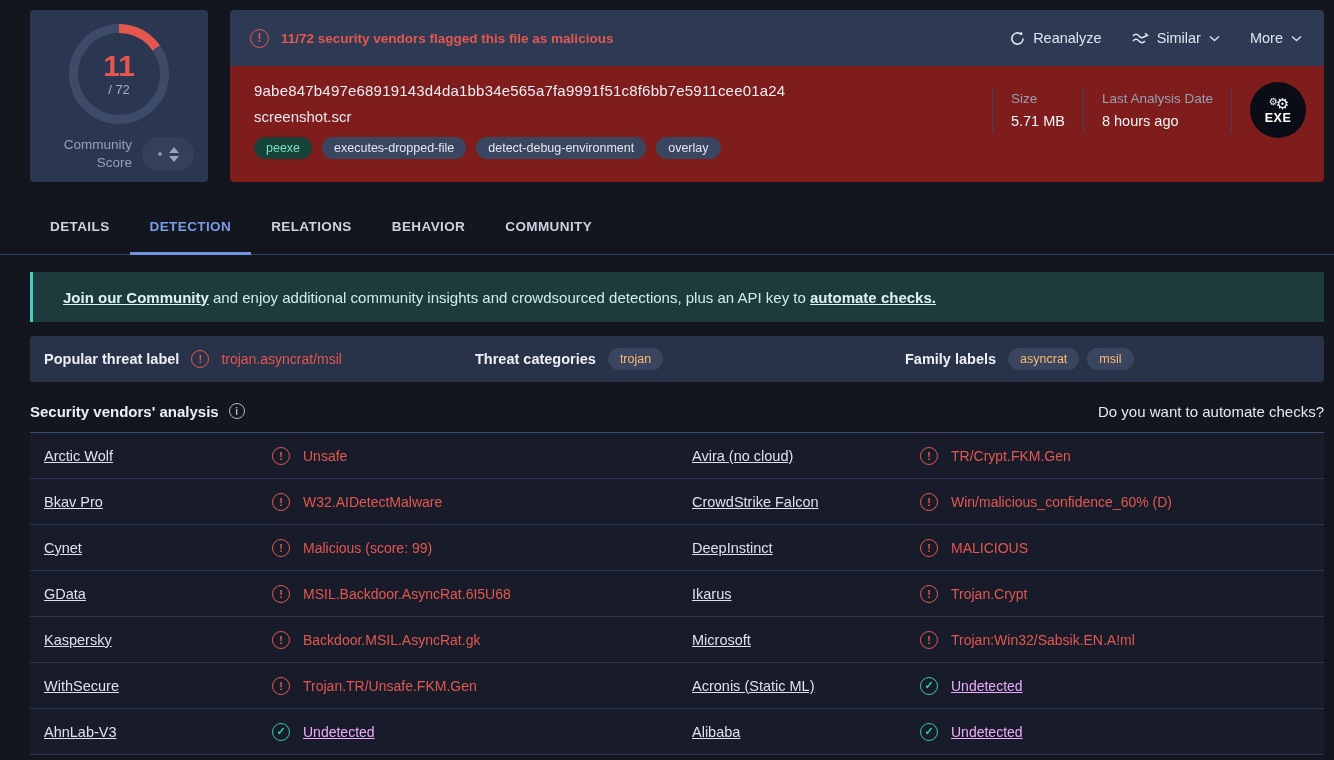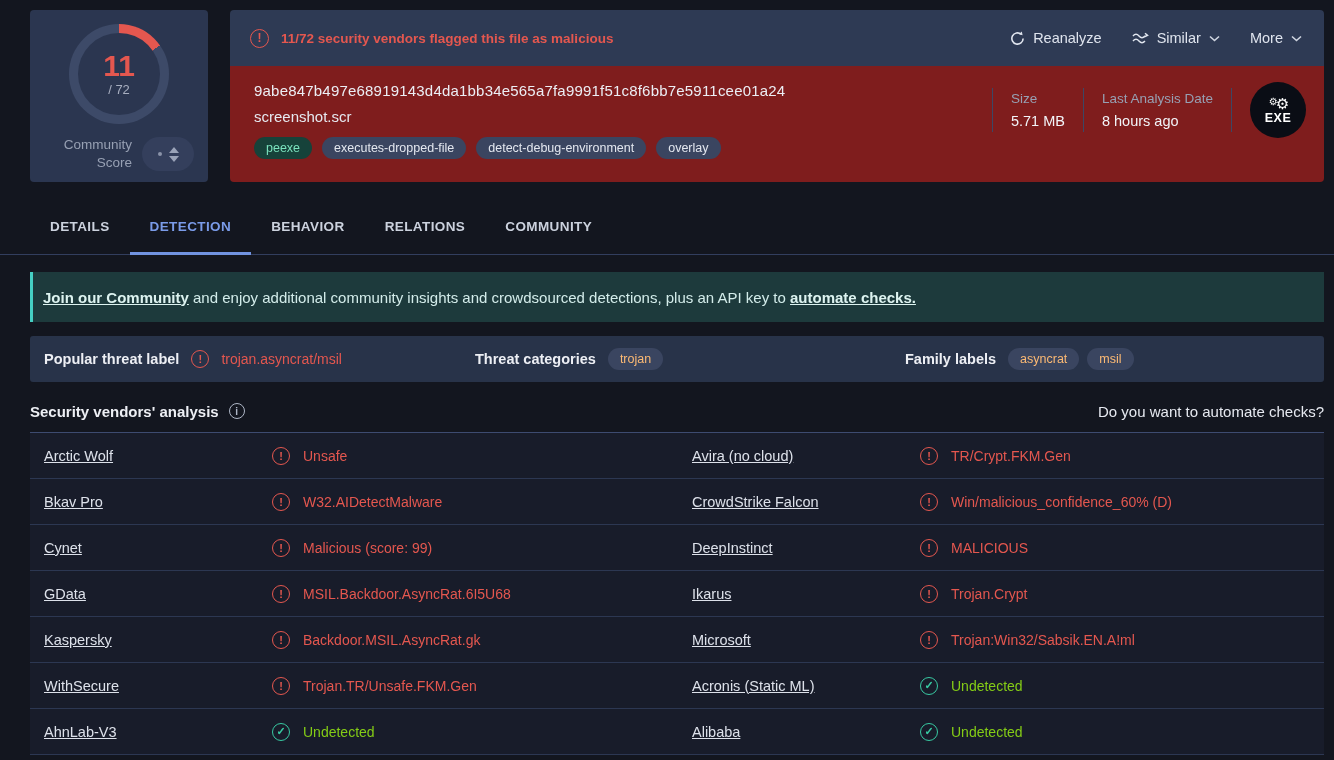--- a/index.html
+++ b/index.html
@@ -67,21 +67,21 @@
   
   .tabs { position:absolute; top:200px; left:0; right:0; height:55px;
     border-bottom:1px solid #323e5e; display:flex; padding-left:30px; }
   .tab { height:55px; line-height:54px; padding:0 20px; font-size:13.5px; font-weight:bold;
     letter-spacing:0.4px; color:#ccd2de; cursor:pointer; }
   .tab.active { color:#7a9be8; border-bottom:3px solid #7193e0; }
 
   
   .community-banner { position:absolute; top:272px; left:30px; width:1294px; height:50px;
     background:#1d3a3c; border-left:3px solid #45cfc3; display:flex; align-items:center;
-    padding-left:10px; font-size:15px; color:#d3ecea; }
+    padding-left:30px; font-size:15px; color:#d3ecea; }
   .community-banner a { color:#ddf3f0; font-weight:bold; text-decoration:underline; cursor:pointer; }
 
   
   .threat-row { position:absolute; top:336px; left:30px; width:1294px; height:46px;
     background:#283349; border-radius:3px; display:flex; align-items:center; padding-left:14px; }
   .threat-group { display:flex; align-items:center; gap:12px; }
   .tg1 { width:431px; }
   .tg2 { width:430px; }
   .threat-heading { font-size:14.5px; font-weight:bold; color:#edeff4; }
   .threat-link { color:#e4574f; font-size:14px; cursor:pointer; }
@@ -103,21 +103,21 @@
     border-top:1px solid #3d4b70; }
   .vrow { height:46px; display:grid; grid-template-columns:228px 420px 228px 1fr;
     align-items:center; padding-left:14px; background:#181c2a; border-bottom:1px solid #2c3752; }
   .vendor-name { font-size:14.5px; color:#dde1ea;text-decoration:underline; }
   .res { display:flex; align-items:center; gap:13px; font-size:14px; }
   .st-icon { width:18px; height:18px; border:1.7px solid currentColor; border-radius:50%;
     display:flex; align-items:center; justify-content:center; font-size:11px; font-weight:bold; flex:none; }
   .res.malicious { color:#e4574f; }
   .res.malicious .res-text { color:#e4574f; }
   .res.clean .st-icon { color:#38c9a2; }
-  .res.clean .res-text { color:#84cc16; }
+  .res.clean .res-text { color:#f0abfc;text-decoration:underline; }
 </style>
 </head>
 <body>
 
 <div class="score-card">
   <div class="donut">
     <div class="score-center">
       <div class="score-num">11</div>
       <div class="score-total">/ 72</div>
     </div>
@@ -198,22 +198,22 @@
         <span class="exe-gears"><span class="g-small">⚙</span>⚙</span>
         <span class="exe-label">EXE</span>
       </div>
     </div>
   </div>
 </div>
 
 <div class="tabs">
   <div class="tab">DETAILS</div>
   <div class="tab active">DETECTION</div>
+  <div class="tab">RELATIONS</div>
   <div class="tab">BEHAVIOR</div>
-  <div class="tab">RELATIONS</div>
   <div class="tab">COMMUNITY</div>
 </div>
 
 <div class="community-banner">
   <span><a>Join our Community</a><span> and enjoy additional community insights and crowdsourced detections, plus an API key to </span><a>automate checks.</a></span>
 </div>
 
 <div class="threat-row">
   <div class="threat-group tg1">
     <span class="threat-heading">Popular threat label</span>

